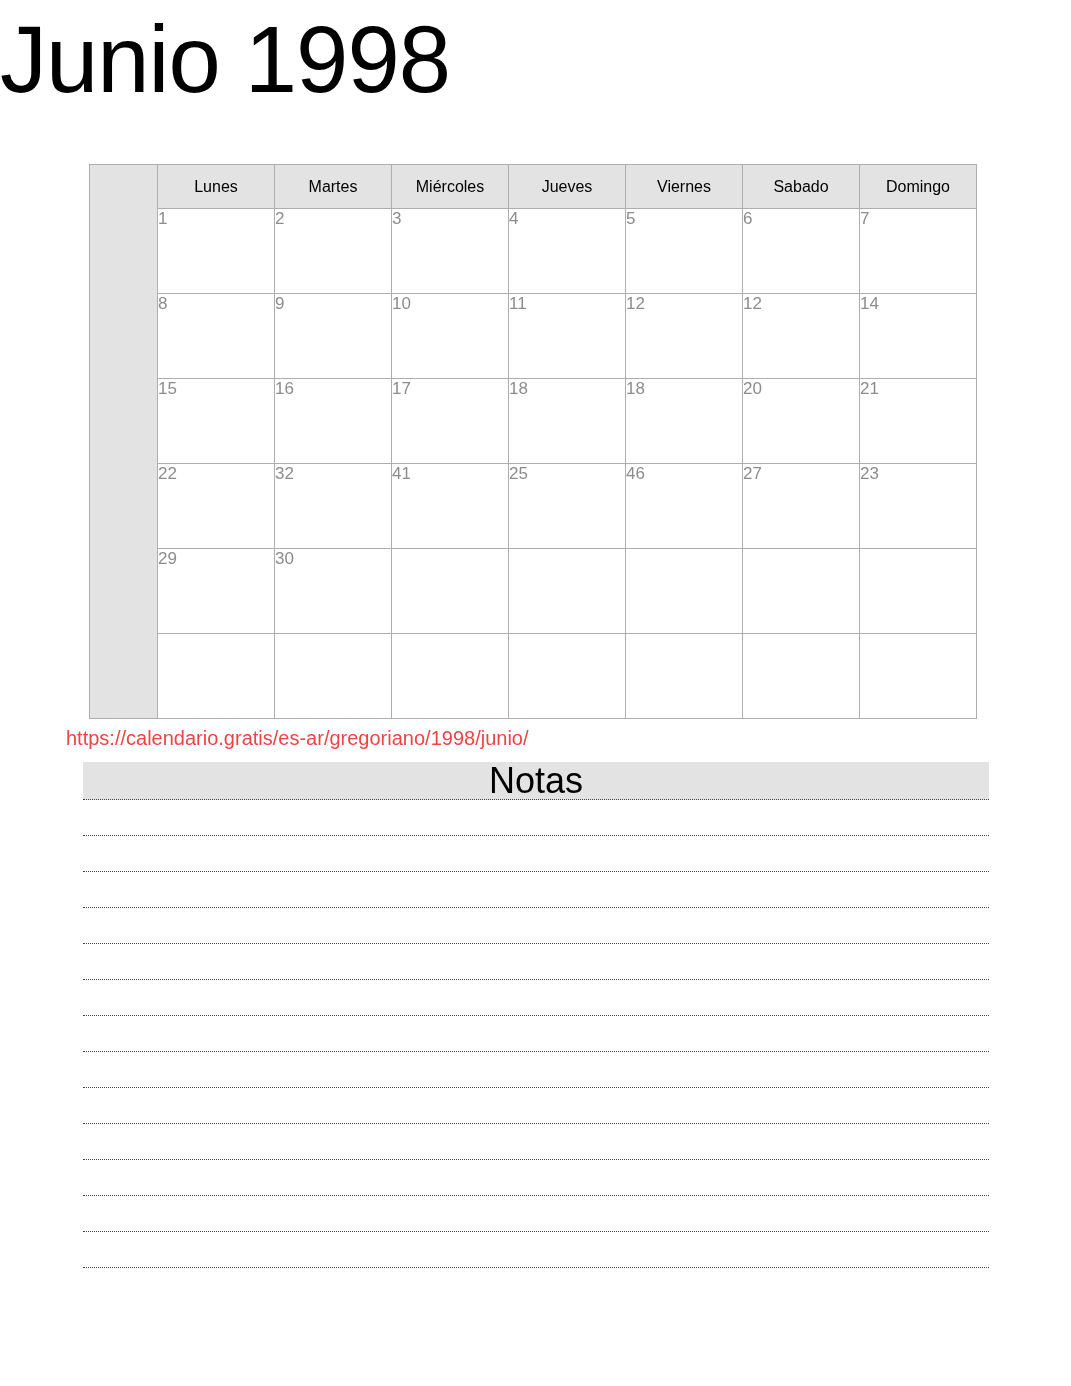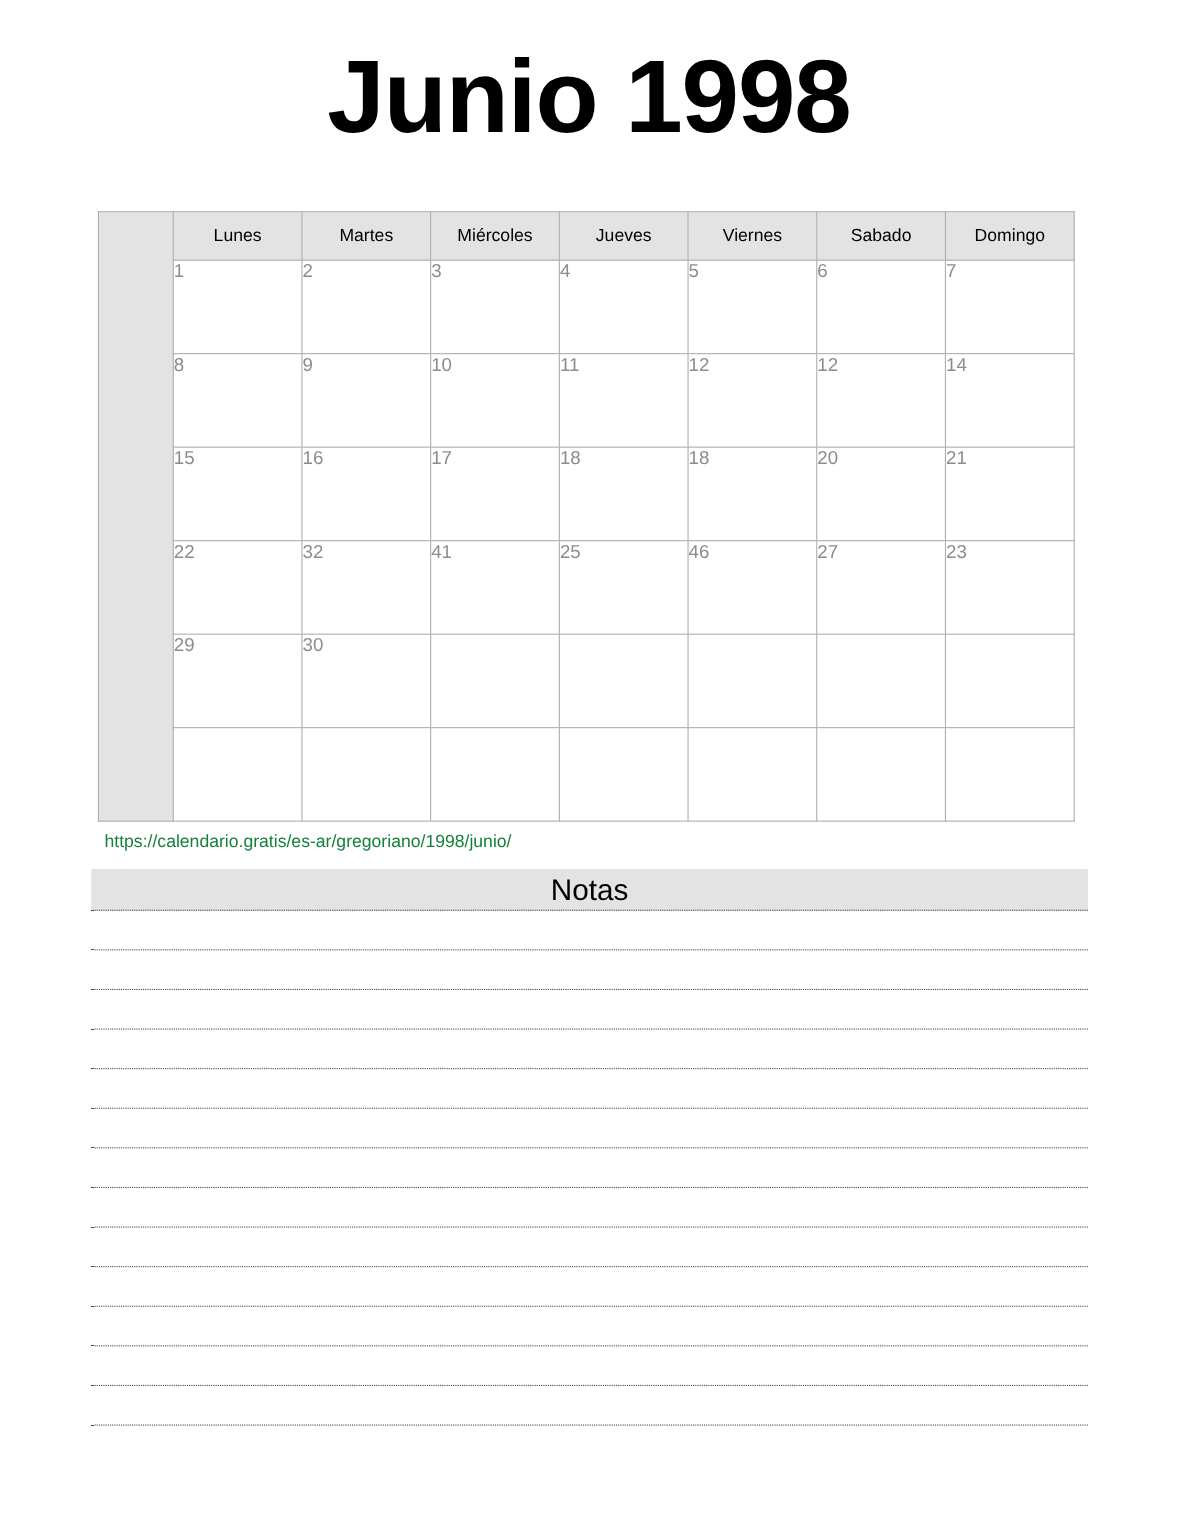--- a/index.html
+++ b/index.html
@@ -11,26 +11,25 @@
   }
   .page {
     position: relative;
     width: 1071px;
     height: 1386px;
     background: #ffffff;
     overflow: hidden;
   }
   .page-title {
     margin: 0;
-    padding-top: 36px;
+    padding-top: 8px;
     height: 104px;
     line-height: 104px;
-    text-align: center;
     font-size: 94px;
-    font-weight: 700;
+    font-weight: 400;
     letter-spacing: -1px;
     white-space: nowrap;
   }
   table.calendar {
     margin: 52px 0 0 89px;
     border-collapse: collapse;
     table-layout: fixed;
     border: 1px solid #949494;
   }
   table.calendar th,
@@ -53,35 +52,35 @@
   td.day {
     height: 84px;
     width: 116px;
     vertical-align: top;
     text-align: left;
     font-size: 17px;
     color: #8c8c8c;
     padding: 2px 0 0 4px;
   }
   .source-url {
-    margin: 9px 0 0 95px;
-    font-size: 16px;
+    margin: 9px 0 0 66px;
+    font-size: 20px;
     line-height: 20px;
-    color: #15803d;
+    color: #ef4444;
   }
   .notes {
     margin: 14px 0 0 83px;
     width: 906px;
   }
   .notes-header {
     background: #e3e3e3;
     height: 37px;
     line-height: 38px;
     text-align: center;
-    font-size: 27px;
+    font-size: 36px;
     border-bottom: 1px dotted #444;
   }
   .note-line {
     height: 35px;
     border-bottom: 1px dotted #444;
   }
 </style>
 </head>
 <body>
 

